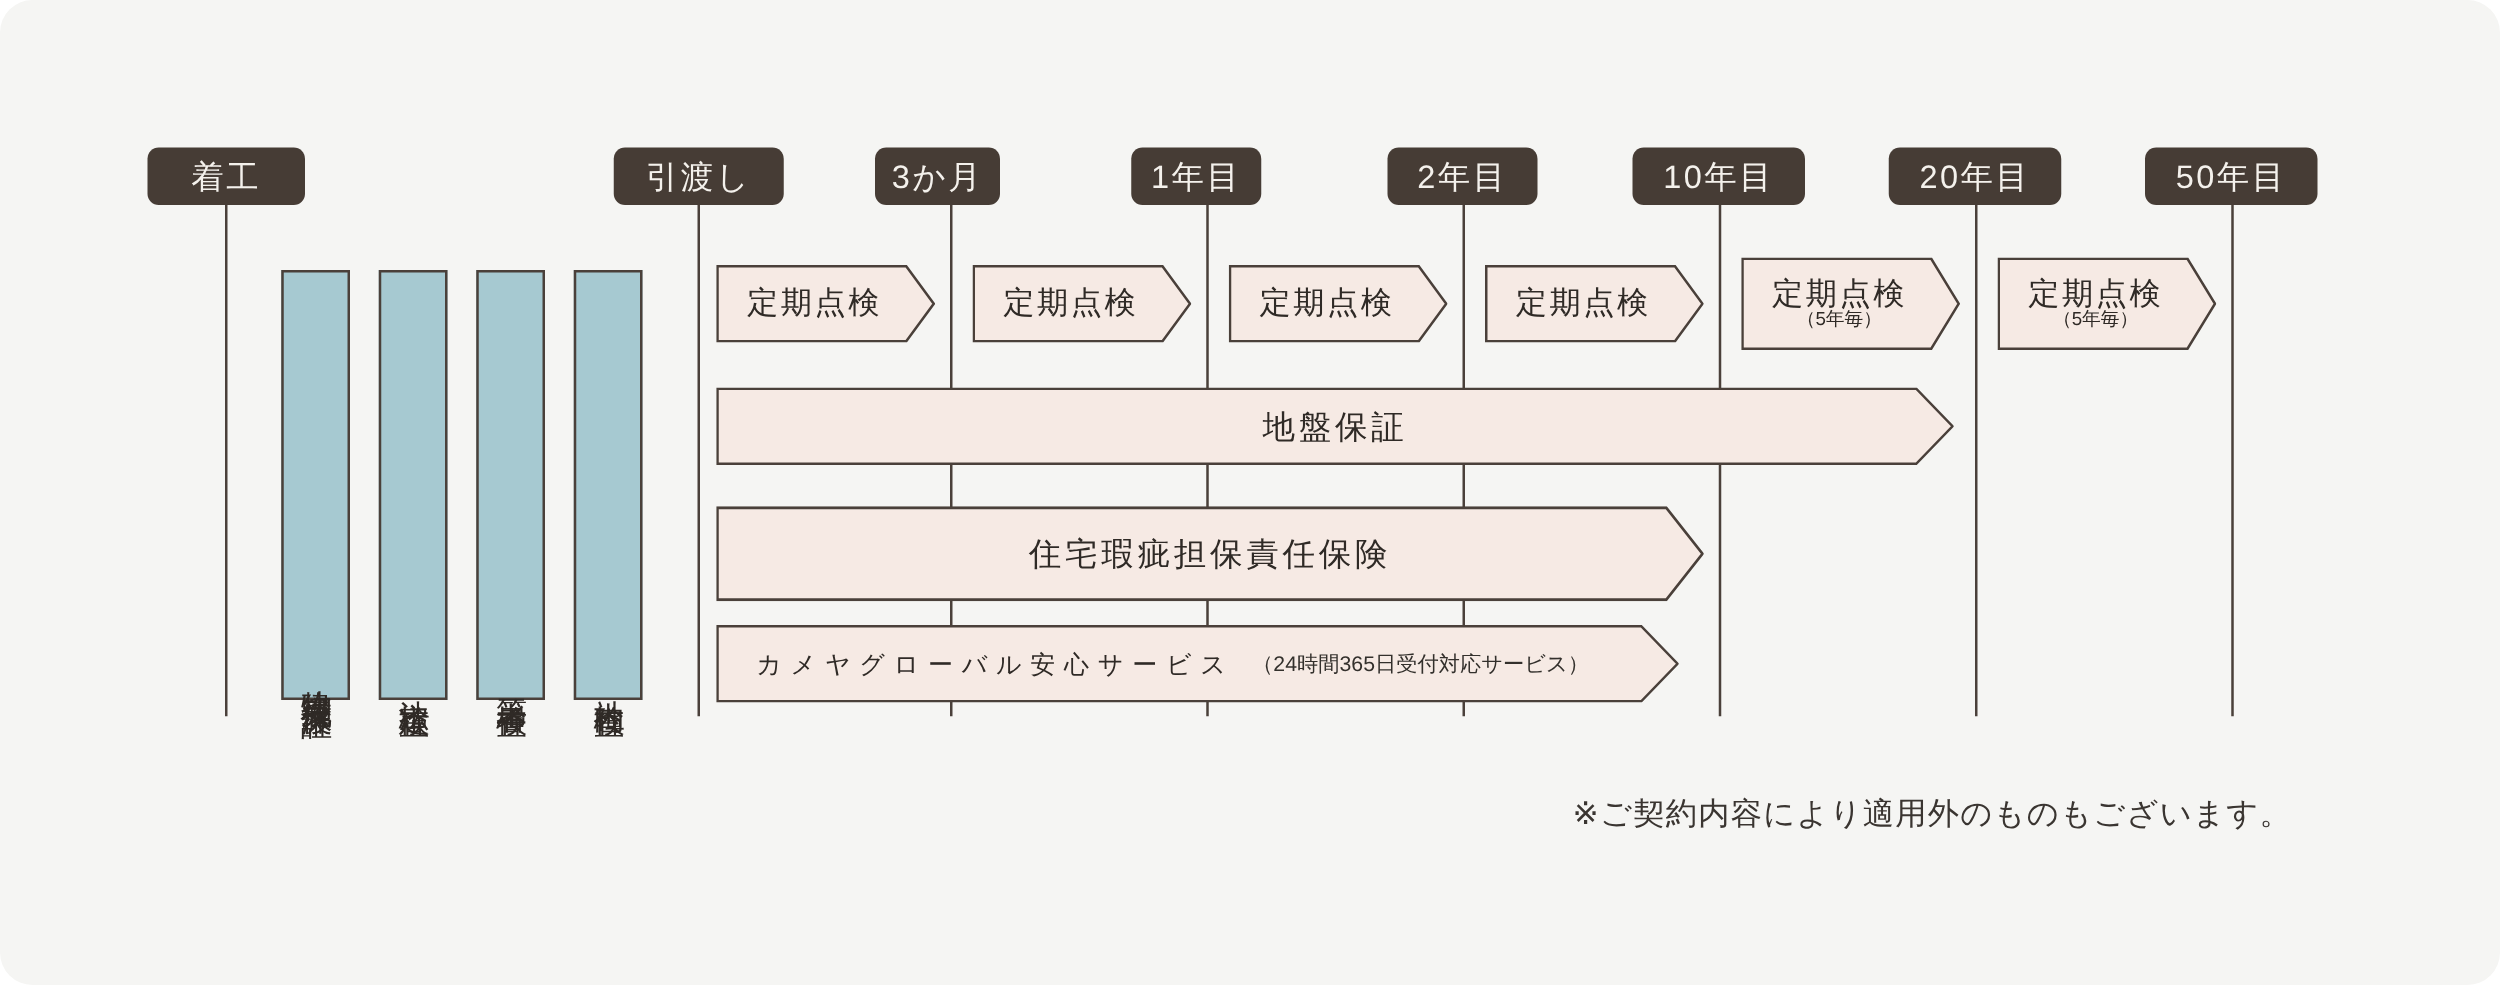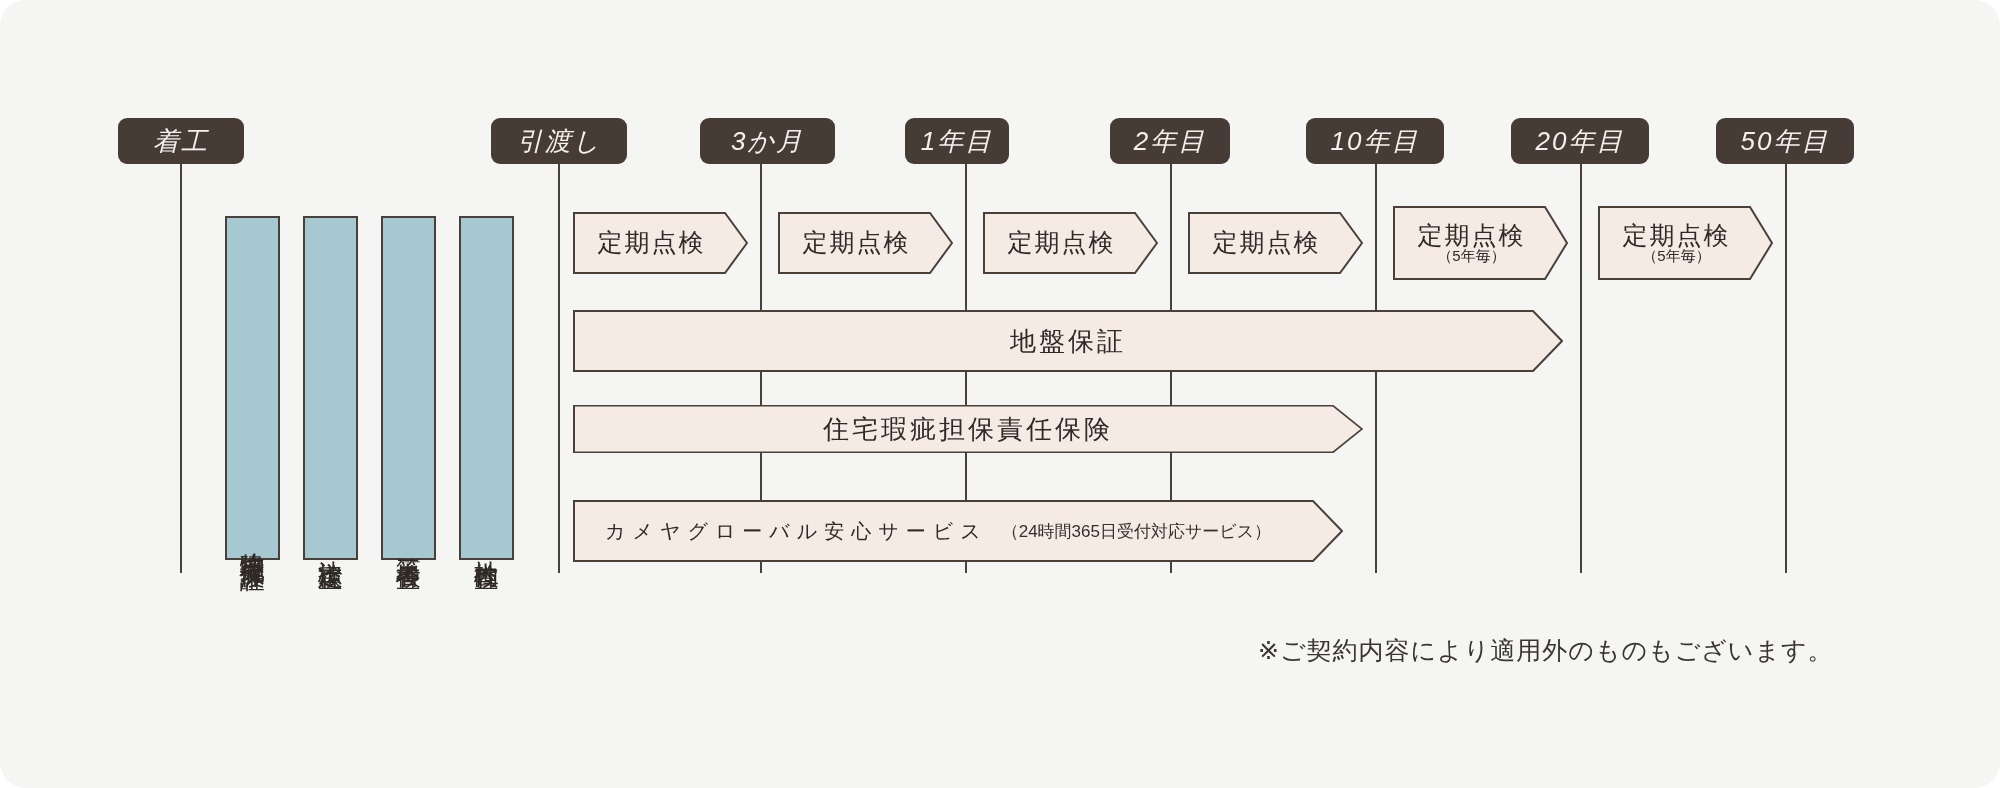--- a/index.html
+++ b/index.html
@@ -27,21 +27,20 @@
     height:46px;
     background:#463c35;
     border-radius:9px;
     color:#f4f1ec;
     font-size:26px;
     letter-spacing:2px;
     display:flex;align-items:center;justify-content:center;
     padding:0 18px;
     box-sizing:border-box;
     white-space:nowrap;
-    font-style:italic;
   }
 
   
   .vcol{
     position:absolute;
     background:#a6c9d1;
     border:2px solid #4a403a;
     box-sizing:border-box;
     display:flex;align-items:flex-end;justify-content:center;
   }
@@ -103,21 +102,21 @@
   <div class="vrule" style="left:1375px;top:138px;height:435px;"></div>
   <div class="vrule" style="left:1580px;top:138px;height:435px;"></div>
   <div class="vrule" style="left:1785px;top:138px;height:435px;"></div>
 
   <div class="pill" style="left:118px;top:118px;width:126px;">
     <span>着工</span>
   </div>
   <div class="pill" style="left:491px;top:118px;width:136px;">
     <span>引渡し</span>
   </div>
-  <div class="pill" style="left:700px;top:118px;width:135px;">
+  <div class="pill" style="left:700px;top:118px;width:100px;">
     <span>3か月</span>
   </div>
   <div class="pill" style="left:905px;top:118px;width:104px;">
     <span>1年目</span>
   </div>
   <div class="pill" style="left:1110px;top:118px;width:120px;">
     <span>2年目</span>
   </div>
   <div class="pill" style="left:1306px;top:118px;width:138px;">
     <span>10年目</span>
@@ -200,21 +199,21 @@
 
   <div style="position:absolute;left:573px;top:310px;width:990px;height:62px;">
     <svg class="chevsvg" viewBox="0 0 990 62" preserveAspectRatio="none">
       <polygon points="1,1 960,1 989,31 960,61 1,61" fill="#f6eae4" stroke="#4a403a" stroke-width="2"></polygon>
     </svg>
     <div class="band-label">
       <span class="main">地盤保証</span>
     </div>
   </div>
 
-  <div style="position:absolute;left:573px;top:405px;width:790px;height:48px;">
+  <div style="position:absolute;left:573px;top:405px;width:790px;height:76px;">
     <svg class="chevsvg" viewBox="0 0 790 62" preserveAspectRatio="none">
       <polygon points="1,1 760,1 789,31 760,61 1,61" fill="#f6eae4" stroke="#4a403a" stroke-width="2"></polygon>
     </svg>
     <div class="band-label">
       <span class="main">住宅瑕疵担保責任保険</span>
     </div>
   </div>
 
   <div style="position:absolute;left:573px;top:500px;width:770px;height:62px;">
     <svg class="chevsvg" viewBox="0 0 770 62" preserveAspectRatio="none">

